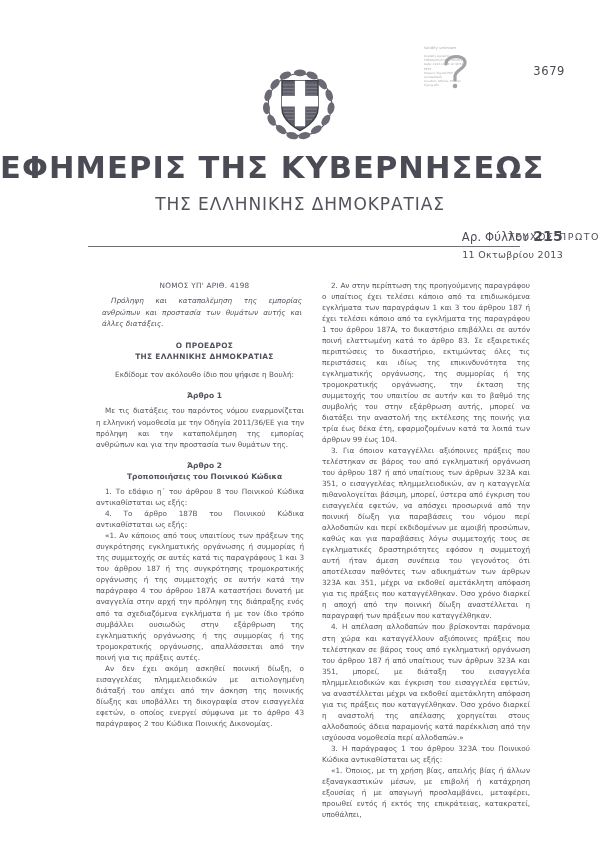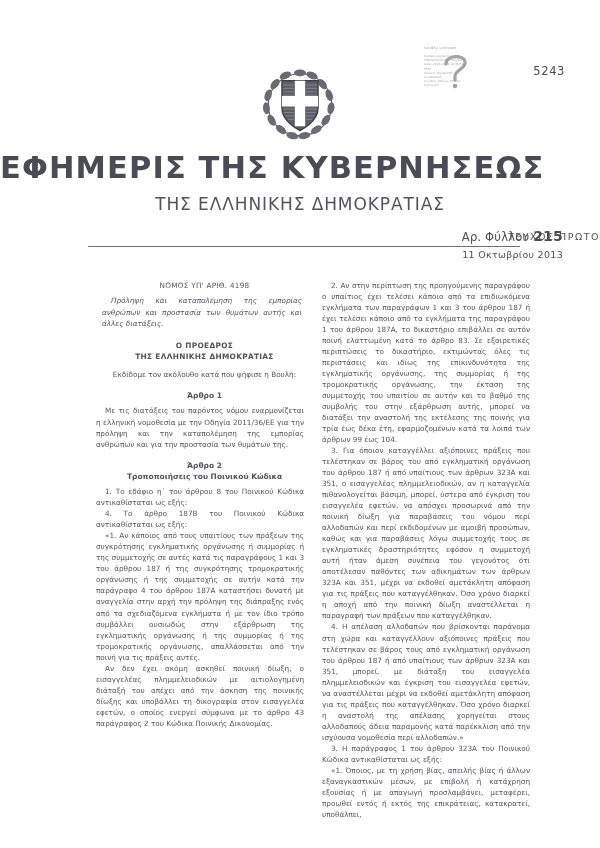--- a/index.html
+++ b/index.html
@@ -211,21 +211,21 @@
     font-size: 7.5px;
   }
 </style>
 </head>
 <body>
 
 <div id="page">
 
   <div class="masthead">
 
-    <div class="page-number">5243</div>
+    <div class="page-number">3679</div>
 
     <div class="sig-stamp">
       <div class="sig-title">Validity unknown</div>
       <div class="sig-lines">
         <div>Digitally signed by</div>
         <div>THEODOROS MOUMOURIS</div>
         <div>Date: 2013.10.14 10:39:52</div>
         <div>EEST</div>
         <div>Reason: Signed PDF</div>
         <div>(embedded)</div>
@@ -304,21 +304,21 @@
 
     <div class="col">
       <div class="sp-xs"></div>
       <p class="law-head">ΝΟΜΟΣ ΥΠ' ΑΡΙΘ. 4198</p>
       <div class="sp-xs"></div>
       <p class="law-subject">Πρόληψη και καταπολέμηση της εμπορίας ανθρώπων και προστασία των θυμάτων αυτής και άλλες διατάξεις.</p>
       <div class="sp-m"></div>
       <p class="president">Ο ΠΡΟΕΔΡΟΣ</p>
       <p class="president">ΤΗΣ ΕΛΛΗΝΙΚΗΣ ΔΗΜΟΚΡΑΤΙΑΣ</p>
       <div class="sp-s"></div>
-      <p class="ctr">Εκδίδομε τον ακόλουθο κατά που ψήφισε η Βουλή:</p>
+      <p class="ctr">Εκδίδομε τον ακόλουθο ίδιο που ψήφισε η Βουλή:</p>
       <div class="sp-m"></div>
       <p class="article-head">Άρθρο 1</p>
       <div class="sp-xs"></div>
       <p>Με τις διατάξεις του παρόντος νόμου εναρμονίζεται η ελληνική νομοθεσία με την Οδηγία 2011/36/ΕΕ για την πρόληψη και την καταπολέμηση της εμπορίας ανθρώπων και για την προστασία των θυμάτων της.</p>
       <div class="sp-m"></div>
       <p class="article-head">Άρθρο 2</p>
       <p class="article-sub">Τροποποιήσεις του Ποινικού Κώδικα</p>
       <div class="sp-xs"></div>
       <p>1. Το εδάφιο η΄ του άρθρου 8 του Ποινικού Κώδικα αντικαθίσταται ως εξής:</p>
       <p>4. Το άρθρο 187Β του Ποινικού Κώδικα αντικαθίσταται ως εξής:</p>

